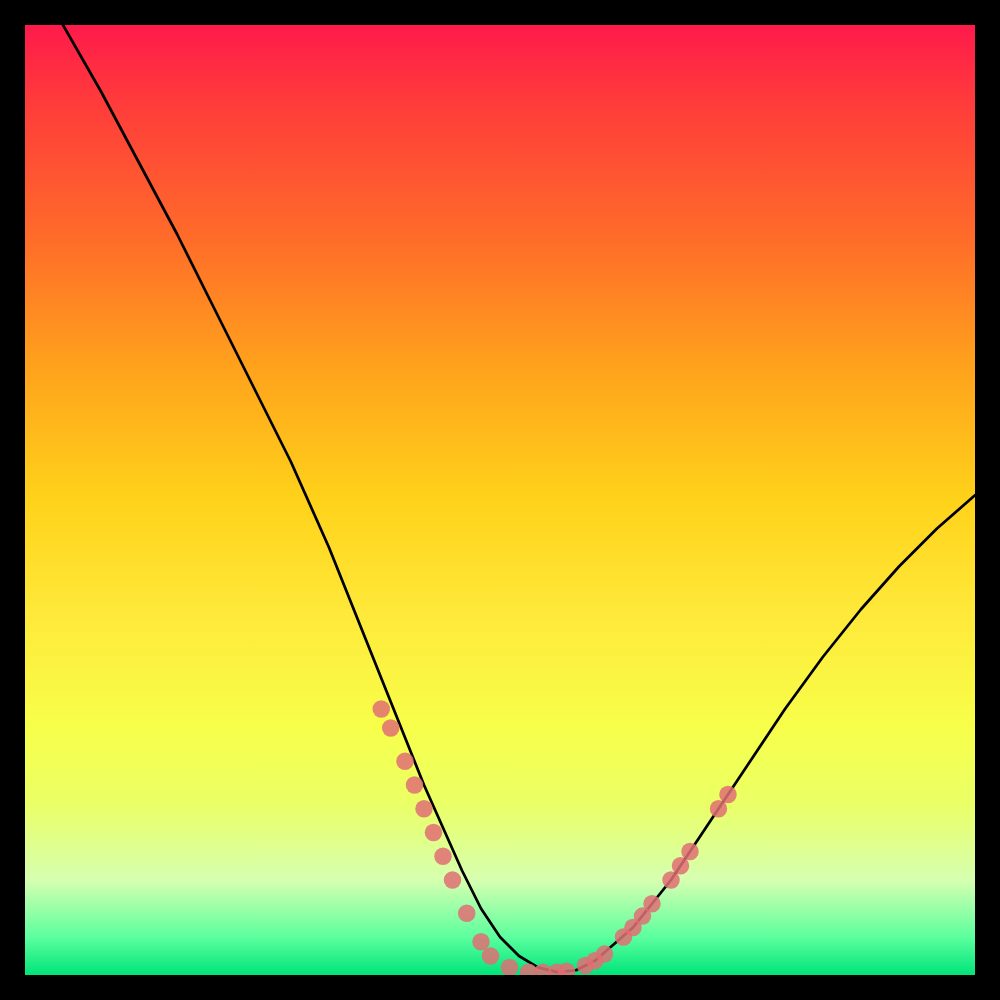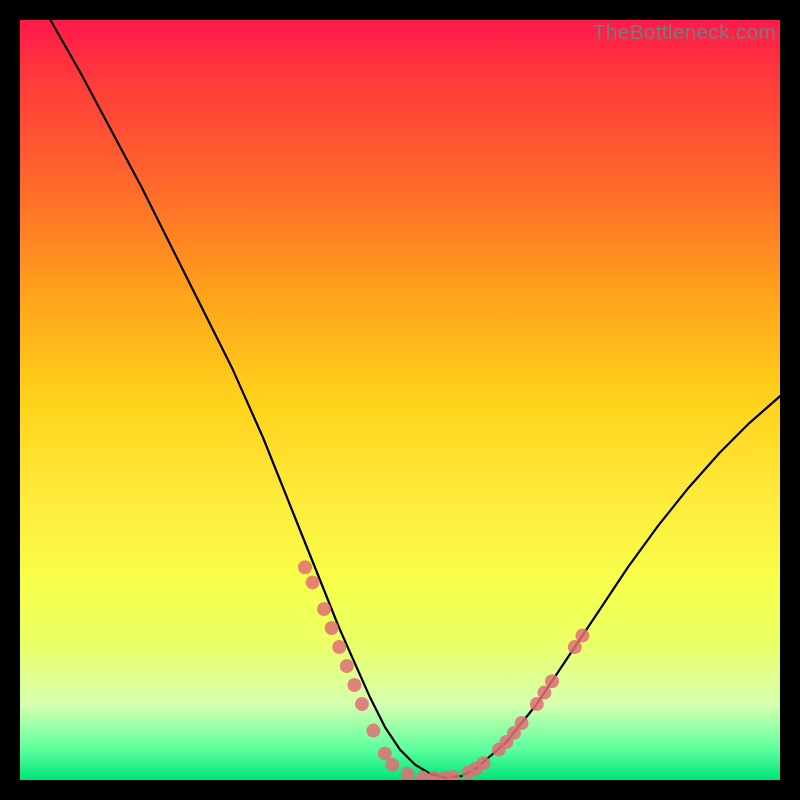--- a/index.html
+++ b/index.html
@@ -51,21 +51,20 @@
     position: absolute;
     left: 0;
     top: 0;
   }
 </style>
 </head>
 <body>
 
 <div class="stage">
   <div class="plot-area">
-    <div class="watermark">TheBottleneck.com</div>
     <svg id="chart-svg" width="760" height="760" viewBox="0 0 760 760">
         <path d="M30.40 0.00 L60.80 53.20 L91.20 110.20 L121.60 167.20 L152.00 228.00 L182.40 288.80 L212.80 349.60 L243.20 418.00 L258.40 456.00 L273.60 494.00 L288.80 532.00 L304.00 570.00 L319.20 608.00 L334.40 642.20 L349.60 676.40 L364.80 706.80 L380.00 729.60 L395.20 744.80 L410.40 753.92 L425.60 757.72 L440.80 756.20 L456.00 748.60 L486.40 722.00 L516.80 684.00 L547.20 638.40 L577.60 592.80 L608.00 547.20 L638.40 505.40 L668.80 467.40 L699.20 433.20 L729.60 402.80 L760.00 376.20" fill="none" stroke="#000000" stroke-width="2.2" stroke-linecap="round" stroke-linejoin="round"></path>
         <circle cx="285.00" cy="547.20" r="7" fill="#e06f74" fill-opacity="0.85"></circle>
         <circle cx="292.60" cy="562.40" r="7" fill="#e06f74" fill-opacity="0.85"></circle>
         <circle cx="304.00" cy="589.00" r="7" fill="#e06f74" fill-opacity="0.85"></circle>
         <circle cx="311.60" cy="608.00" r="7" fill="#e06f74" fill-opacity="0.85"></circle>
         <circle cx="319.20" cy="627.00" r="7" fill="#e06f74" fill-opacity="0.85"></circle>
         <circle cx="326.80" cy="646.00" r="7" fill="#e06f74" fill-opacity="0.85"></circle>
         <circle cx="334.40" cy="665.00" r="7" fill="#e06f74" fill-opacity="0.85"></circle>
         <circle cx="342.00" cy="684.00" r="7" fill="#e06f74" fill-opacity="0.85"></circle>

